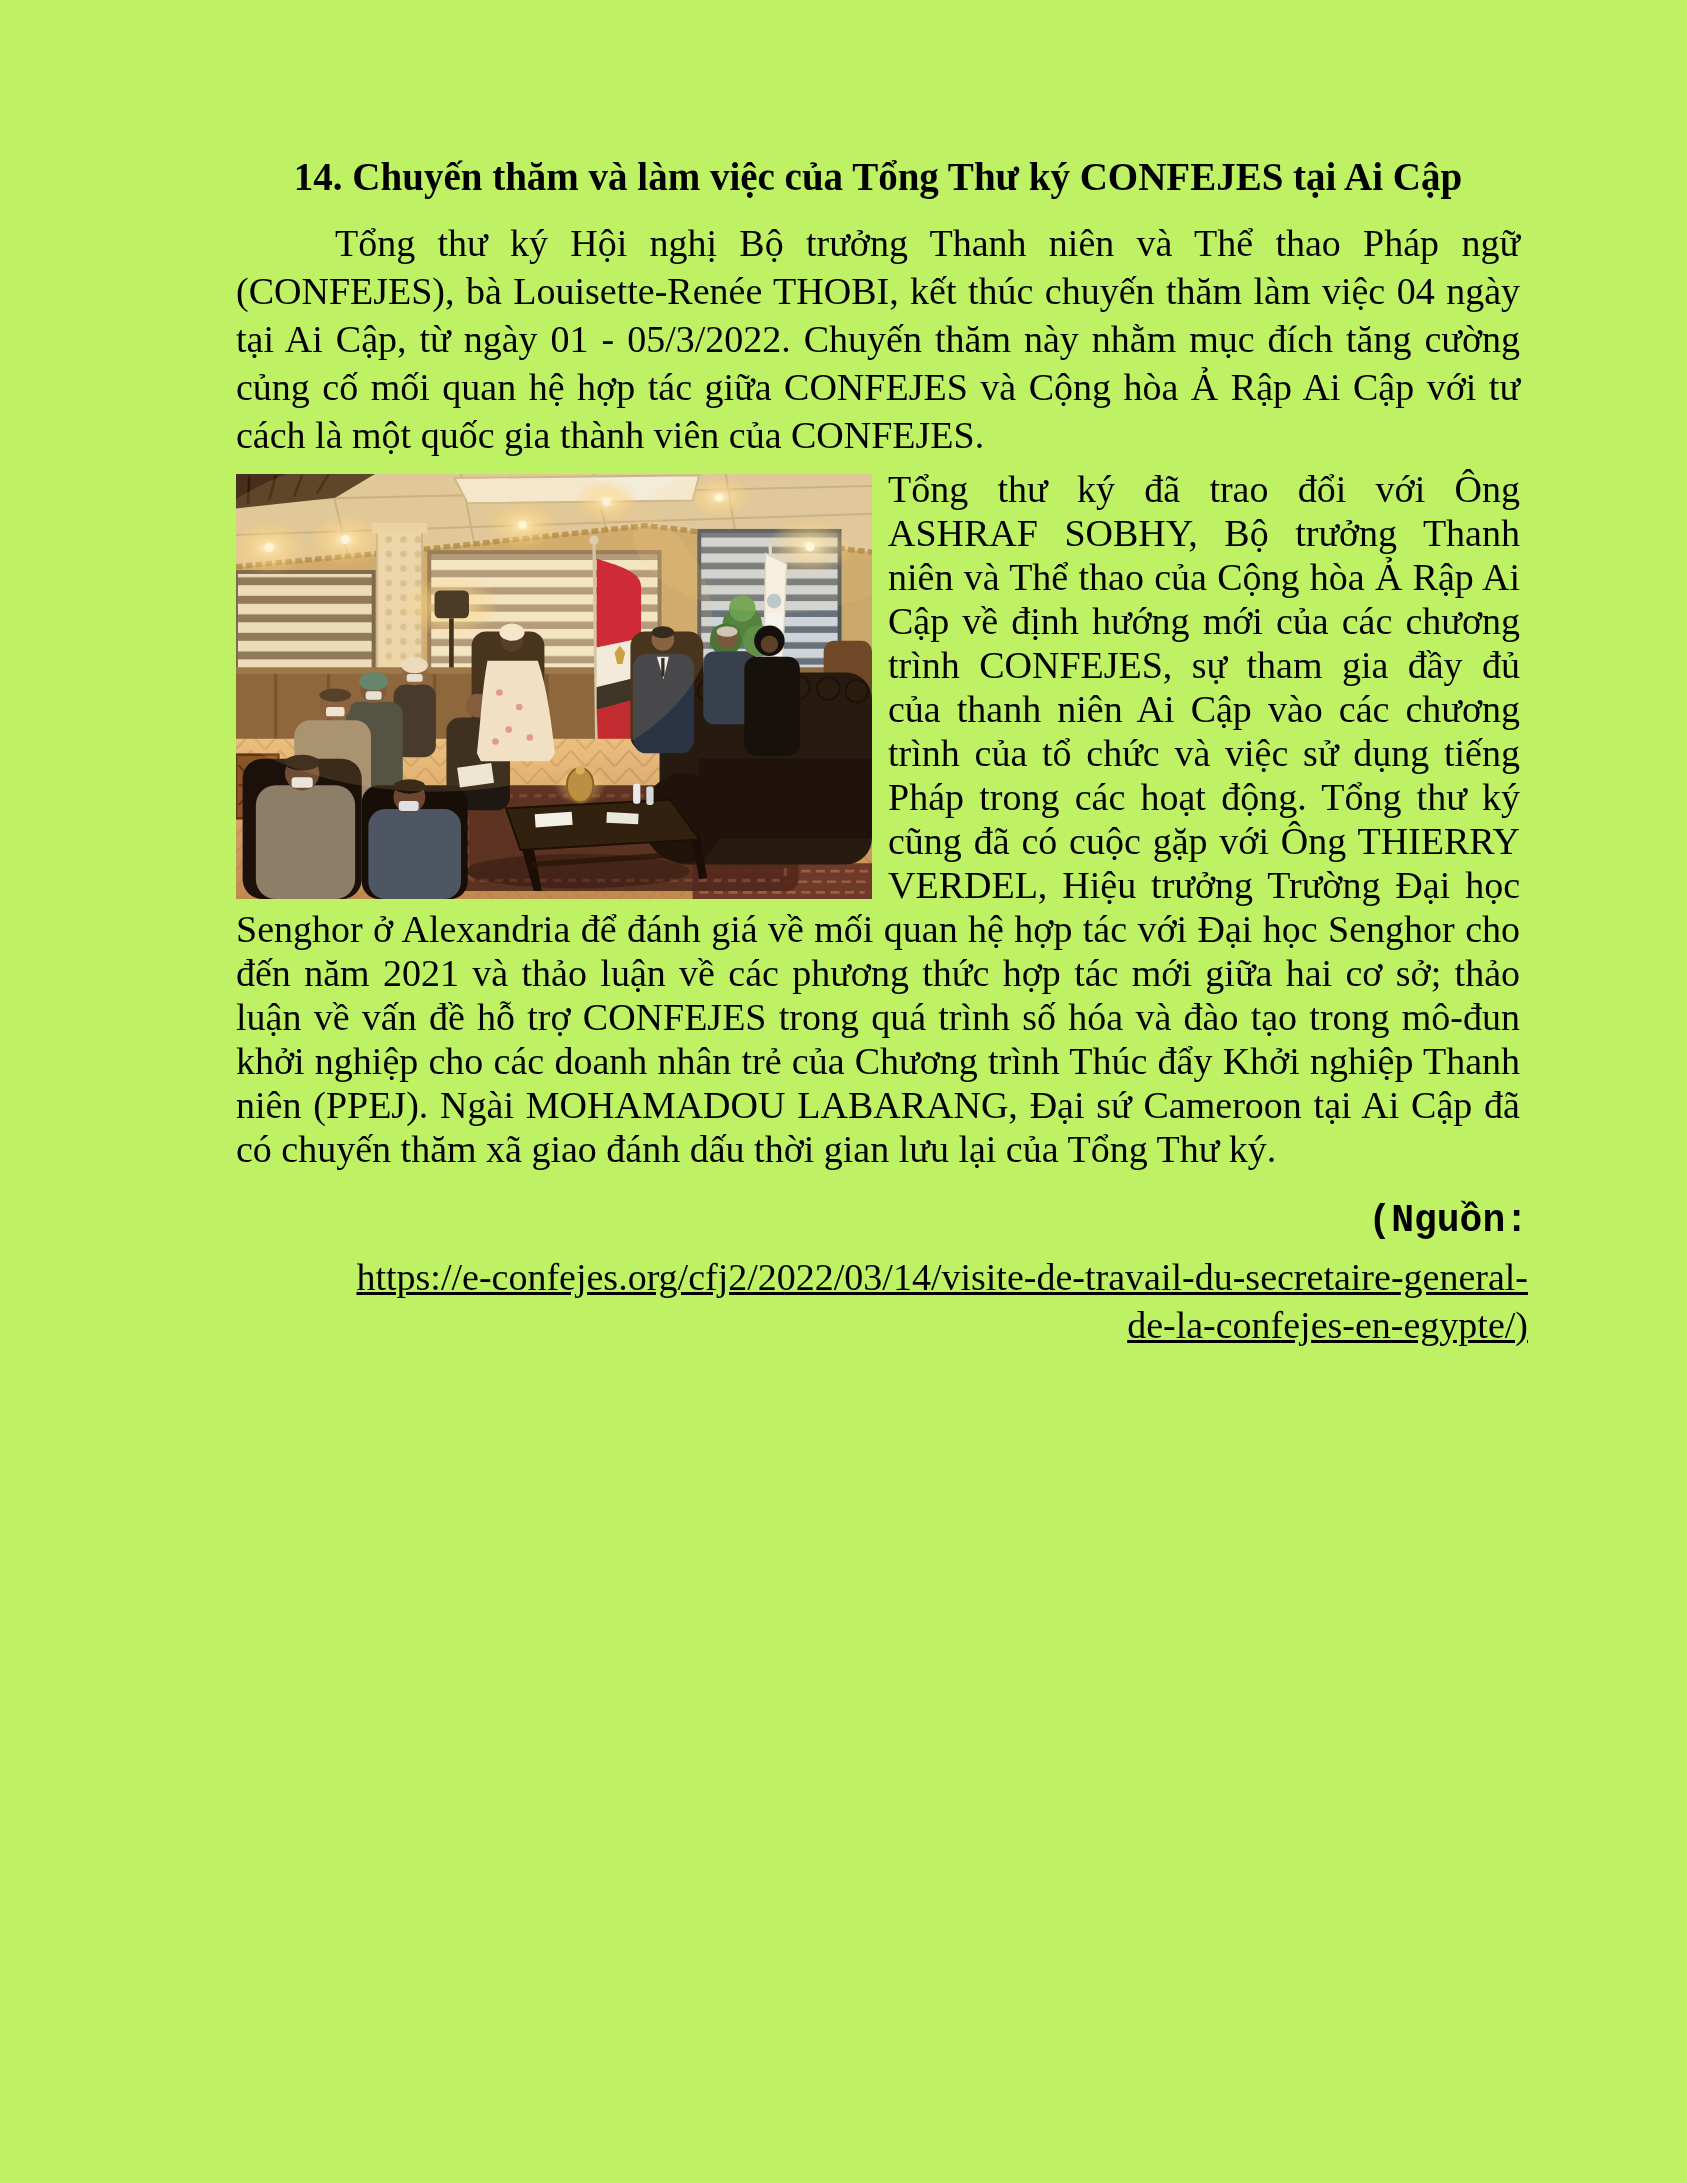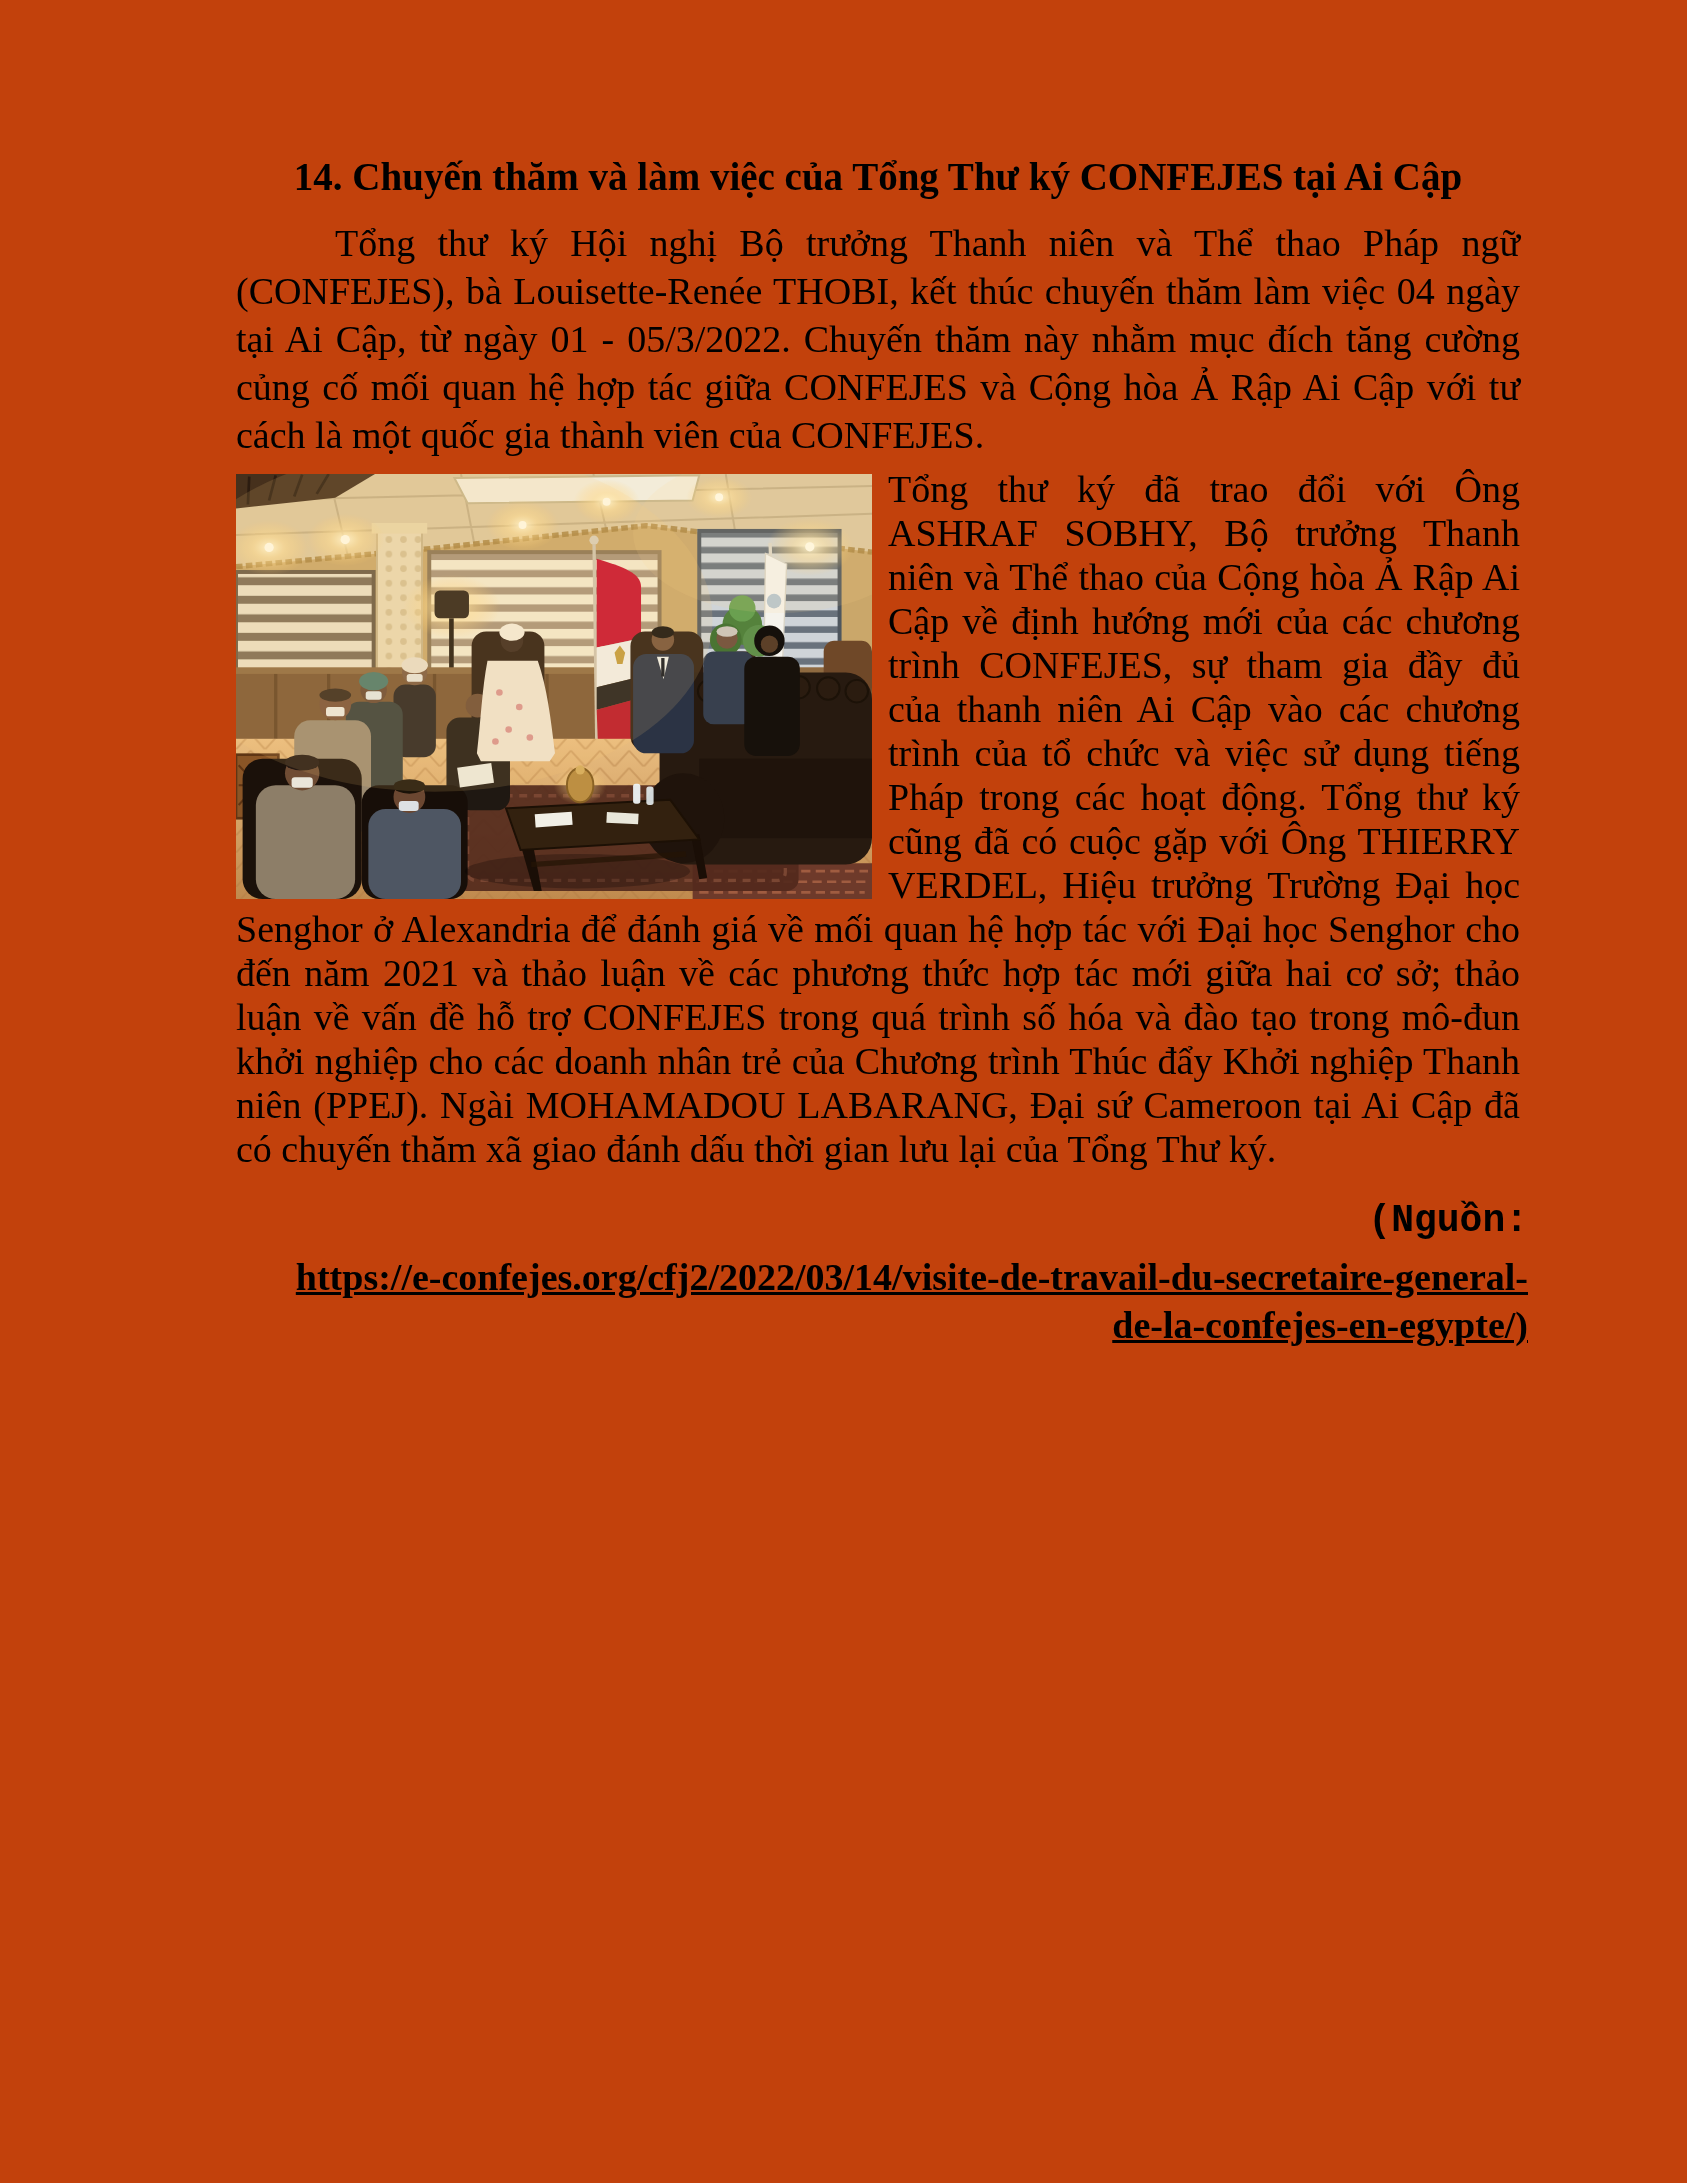--- a/index.html
+++ b/index.html
@@ -1,19 +1,19 @@
 <!DOCTYPE html>
 <html style="font-size:10.6px"><head>
 <meta charset="utf-8">
 <style>
   html,body{margin:0;padding:0;background:#ffffff;}
   .page{
     position:relative;
     width:1687px;height:2183px;
-    background:#c2410c;
+    background:#bef264;
     color:#000000;
     font-family:"Liberation Serif","DejaVu Serif",serif;
     overflow:hidden;
   }
   .content{
     position:absolute;
     left:228px; top:151px;
     width:1300px;
   }
   h1.title{
@@ -55,21 +55,20 @@
   .linkp{
     margin:9.3px 0 0 0;
     text-align:right;
     font-size:38px;
     line-height:48px;
   }
   .u{
     text-decoration:underline;
     color:#000000;
     cursor:pointer;
-    font-weight:bold;
   }
   .pagenum{
     position:absolute;
     left:228px; top:1987px;
     width:1300px;
     text-align:center;
     font-size:37px;
     line-height:46px;
   }
 </style>

